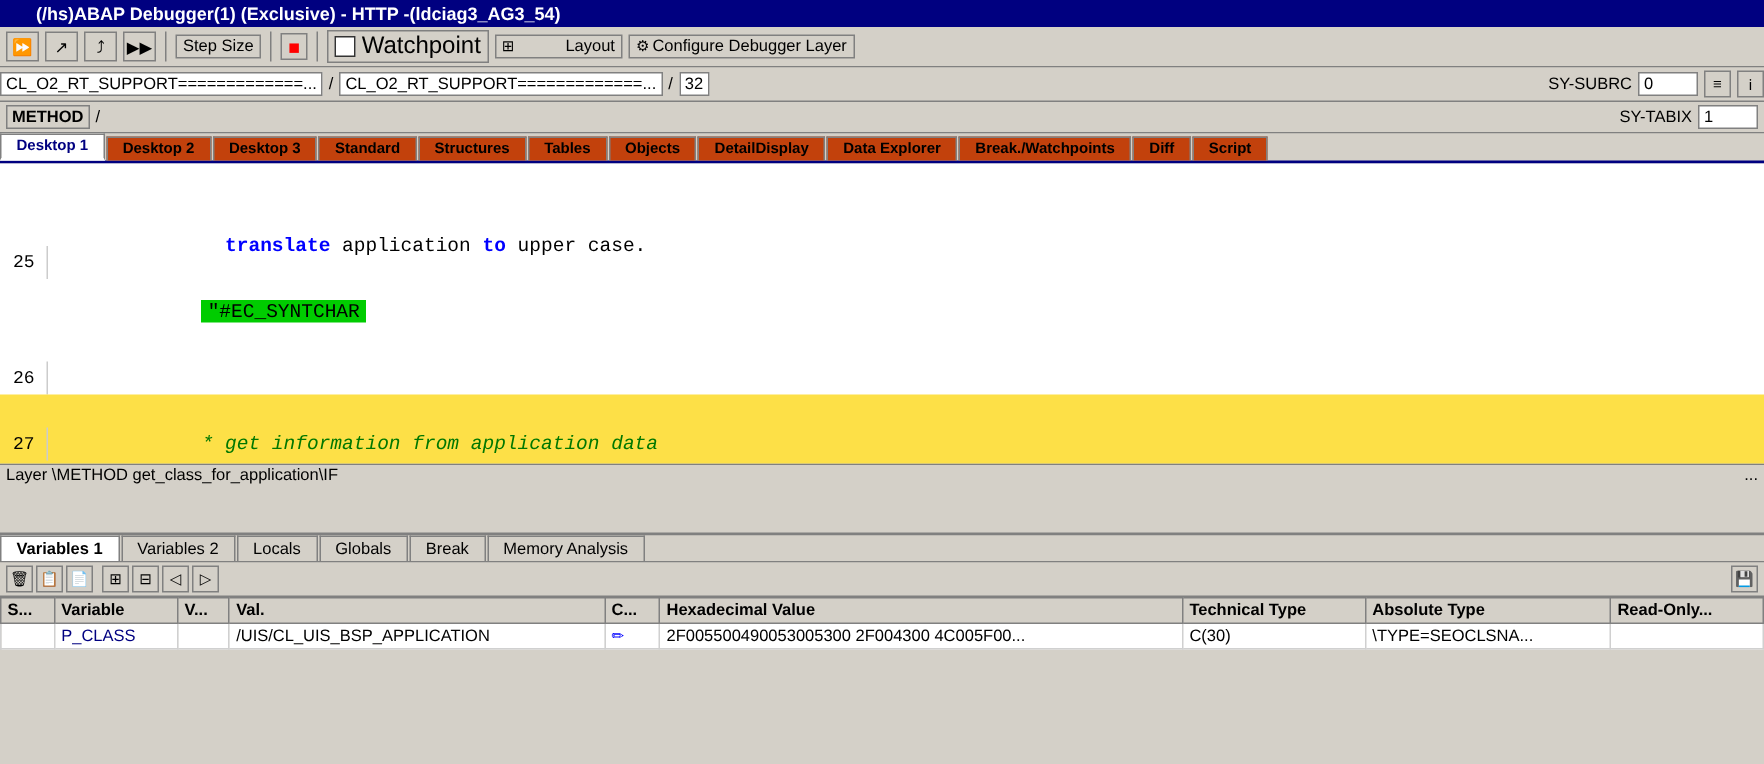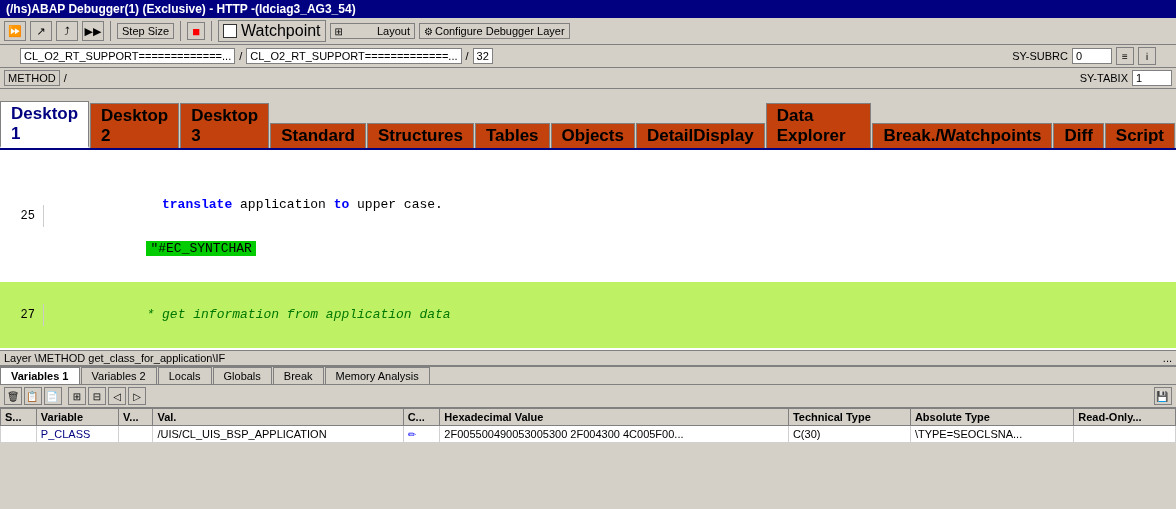--- a/index.html
+++ b/index.html
@@ -8,21 +8,21 @@
       font-size: 12px;
       background: #d4d0c8;
       width: 1176px;
       height: 509px;
       overflow: hidden;
       color: #000;
     }
     .title-bar {
       background: #000080;
       color: #fff;
-      padding: 2px 6px;
+      padding: 2px 24px;
       font-size: 12px;
       font-weight: bold;
       font-family: Arial, sans-serif;
     }
     .toolbar {
       background: #d4d0c8;
       padding: 2px 4px;
       display: flex;
       align-items: center;
       gap: 4px;
@@ -34,21 +34,21 @@
       padding: 1px 4px;
       font-size: 11px;
       font-family: Arial, sans-serif;
       cursor: pointer;
       display: flex;
       align-items: center;
       gap: 2px;
     }
     .info-bar {
       background: #d4d0c8;
-      padding: 2px 20px;
+      padding: 2px 0;
       display: flex;
       align-items: center;
       gap: 4px;
       border-bottom: 1px solid #808080;
       font-size: 11px;
       font-family: Arial, sans-serif;
     }
     .info-field {
       border: 1px solid #808080;
       background: #fff;
@@ -69,29 +69,29 @@
       border-bottom: 1px solid #808080;
       font-size: 11px;
       font-family: Arial, sans-serif;
     }
     .method-field {
       border: 1px solid #808080;
       background: #d4d0c8;
       padding: 1px 3px;
       font-size: 11px;
       font-family: Arial, sans-serif;
+      font-weight: bold;
     }
     .tabs-bar {
       background: #d4d0c8;
       display: flex;
       align-items: flex-end;
       border-bottom: 2px solid #000080;
       font-family: Arial, sans-serif;
-      font-size: 17px;
-      margin-top: 12px;
+      font-size: 10px;
     }
     .tab {
       padding: 2px 10px;
       border: 1px solid #808080;
       background: #c2410c;
       cursor: pointer;
       margin-right: 1px;
       border-bottom: none;
       font-weight: bold;
     }
@@ -109,21 +109,21 @@
       line-height: 22px;
       flex: 1;
     }
     .code-line {
       display: flex;
       align-items: center;
       white-space: pre;
     }
     .line-num {
       color: #000;
-      width: 44px;
+      width: 32px;
       text-align: right;
       padding-right: 8px;
       border-right: 1px solid #ccc;
       margin-right: 4px;
       font-size: 12px;
       user-select: none;
       flex-shrink: 0;
     }
     .line-arrow {
       width: 20px;
@@ -150,20 +150,21 @@
     .code-wrapper {
       flex: 1;
       background: #fff;
       overflow: hidden;
       display: flex;
       flex-direction: column;
     }
     .variables-section {
       background: #d4d0c8;
       border-top: 2px solid #808080;
+      margin-top: 31px;
     }
     .var-tabs-bar {
       display: flex;
       align-items: flex-end;
       background: #d4d0c8;
       border-bottom: 1px solid #808080;
       font-family: Arial, sans-serif;
       font-size: 11px;
     }
     .var-tab {
@@ -309,22 +310,28 @@
       <span class="line-arrow"> </span>
       <span class="line-expand"> </span>
       <span class="line-code">
         <span style="margin-right:60px;">
           <span class="kw-blue">translate</span><span> application </span><span class="kw-blue">to</span><span> upper case.</span>
         </span>
         <span style="background:#00cc00;color:#000;padding:0 4px;">"#EC_SYNTCHAR</span>
       </span>
     </div>
 
-
-    <div class="code-line" style="background:#bef264;">
+    <div class="code-line">
+      <span class="line-num">26</span>
+      <span class="line-arrow"> </span>
+      <span class="line-expand"> </span>
+      <span class="line-code">&nbsp;</span>
+    </div>
+
+    <div class="code-line" style="background:#fde047;">
       <span class="line-num">27</span>
       <span class="line-arrow"> </span>
       <span class="line-expand"> </span>
       <span class="line-code">
         <span style="color:#007700;font-style:italic;">* get information from application data</span>
       </span>
     </div>
 
   </div>
 </div>

